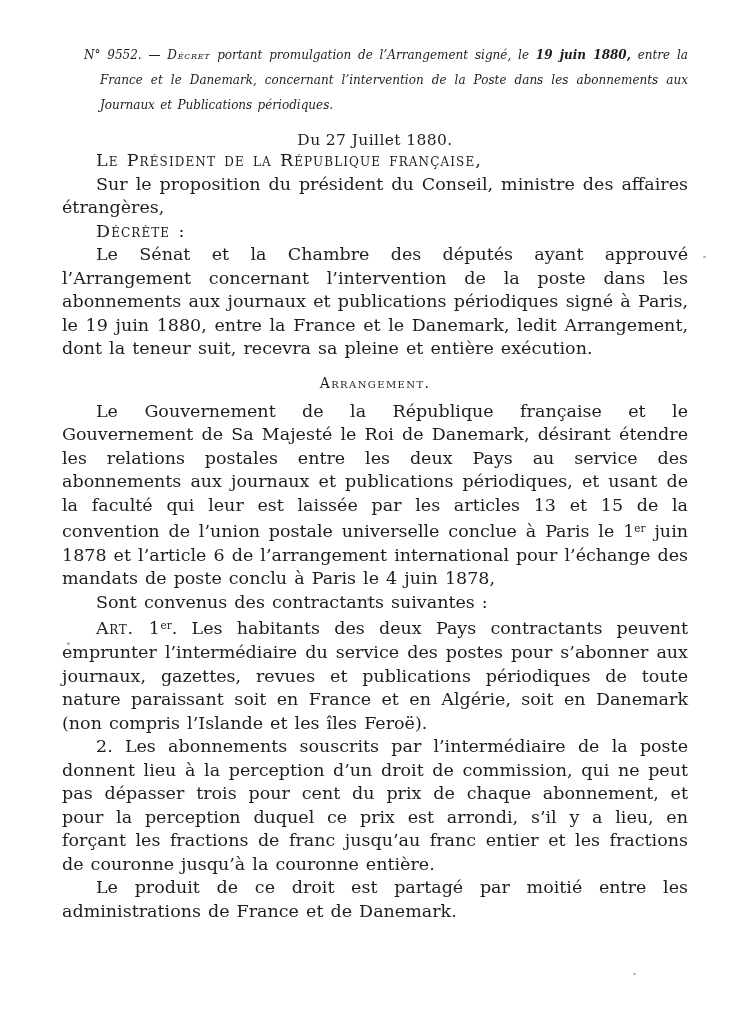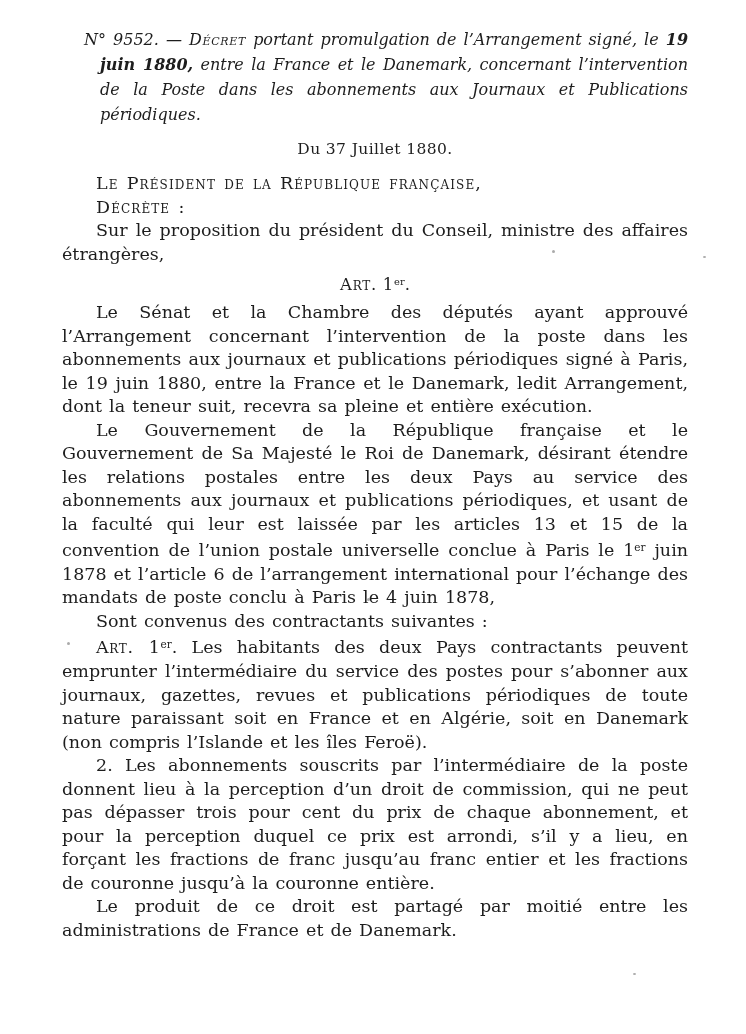--- a/index.html
+++ b/index.html
@@ -12,23 +12,23 @@
     position: relative;
     box-sizing: border-box;
     width: 746px; height: 1034px;
     padding: 22px 58px 0 62px;
     font-family: "DejaVu Serif", "Liberation Serif", serif;
     color: #1d1d1d;
     -webkit-font-smoothing: antialiased;
   }
   
   .entry {
-    margin: 5px 0 0;
+    margin: 21px 0 0;
     font-style: italic;
-    font-size: 16px;
+    font-size: 12px;
     line-height: 25px;
     text-align: justify;
     padding-left: 38px;
     text-indent: -16px;
     word-spacing: 1.5px;
   }
   .entry .num { font-style: italic; }
   .entry b { font-weight: 700; }
   
   .docdate {
@@ -44,21 +44,21 @@
   }
   
   .body {
     margin: 0;
     font-size: 17.5px;
     line-height: 23.5px;
     text-align: justify;
     text-indent: 34px;
     word-spacing: 1.5px;
   }
-  .first-pre { margin-top: 14px; }
+  .first-pre { }
   .sc { font-variant: small-caps; letter-spacing: 0.7px; }
   .spaced { letter-spacing: 1.1px; }
   .art-heading {
     margin: 9px 0 7px;
     text-align: center;
     font-size: 16.5px;
   }
   .arr-heading {
     margin: 14px 0 9px;
     text-align: center;
@@ -78,33 +78,33 @@
     opacity: 0.75;
   }
 </style>
 </head>
 <body>
 
 <div class="page">
 
   <p class="entry"><span class="num">N° 9552. — </span><span class="sc">Décret</span><span> portant promulgation de l’Arrangement signé, le </span><b>19 juin 1880,</b><span> entre la France et le Danemark, concernant l’intervention de la Poste dans les abonnements aux Journaux et Publications périodiques.</span></p>
 
-  <p class="docdate">Du 37 Juillet 1880.</p>
+  <p class="docdate">Du 27 Juillet 1880.</p>
 
 
   <p class="body first-pre"><span class="sc spaced">Le Président de la République française,</span></p>
 
+  <p class="body">Sur le proposition du président du Conseil, ministre des affaires étrangères,</p>
+
   <p class="body"><span class="sc spaced">Décrète :</span></p>
 
-  <p class="body">Sur le proposition du président du Conseil, ministre des affaires étrangères,</p>
-
-  <p class="art-heading"><span class="sc">Art. 1</span><span class="sup">er</span><span>.</span></p>
 
   <p class="body">Le Sénat et la Chambre des députés ayant approuvé l’Arrangement concernant l’intervention de la poste dans les abonnements aux journaux et publications périodiques signé à Paris, le 19 juin 1880, entre la France et le Danemark, ledit Arrangement, dont la teneur suit, recevra sa pleine et entière exécution.</p>
 
+  <p class="arr-heading"><span class="sc">Arrangement.</span></p>
 
   <p class="body"><span>Le Gouvernement de la République française et le Gouvernement de Sa Majesté le Roi de Danemark, désirant étendre les relations postales entre les deux Pays au service des abonnements aux journaux et publications périodiques, et usant de la faculté qui leur est laissée par les articles 13 et 15 de la convention de l’union postale universelle conclue à Paris le 1</span><span class="sup">er</span><span> juin 1878 et l’article 6 de l’arrangement international pour l’échange des mandats de poste conclu à Paris le 4 juin 1878,</span></p>
 
   <p class="body">Sont convenus des contractants suivantes :</p>
 
   <p class="body"><span class="sc">Art. 1</span><span class="sup">er</span><span>. Les habitants des deux Pays contractants peuvent emprunter l’intermédiaire du service des postes pour s’abonner aux journaux, gazettes, revues et publications périodiques de toute nature paraissant soit en France et en Algérie, soit en Danemark (non compris l’Islande et les îles Feroë).</span></p>
 
   <p class="body">2. Les abonnements souscrits par l’intermédiaire de la poste donnent lieu à la perception d’un droit de commission, qui ne peut pas dépasser trois pour cent du prix de chaque abonnement, et pour la perception duquel ce prix est arrondi, s’il y a lieu, en forçant les fractions de franc jusqu’au franc entier et les fractions de couronne jusqu’à la couronne entière.</p>
 
 

